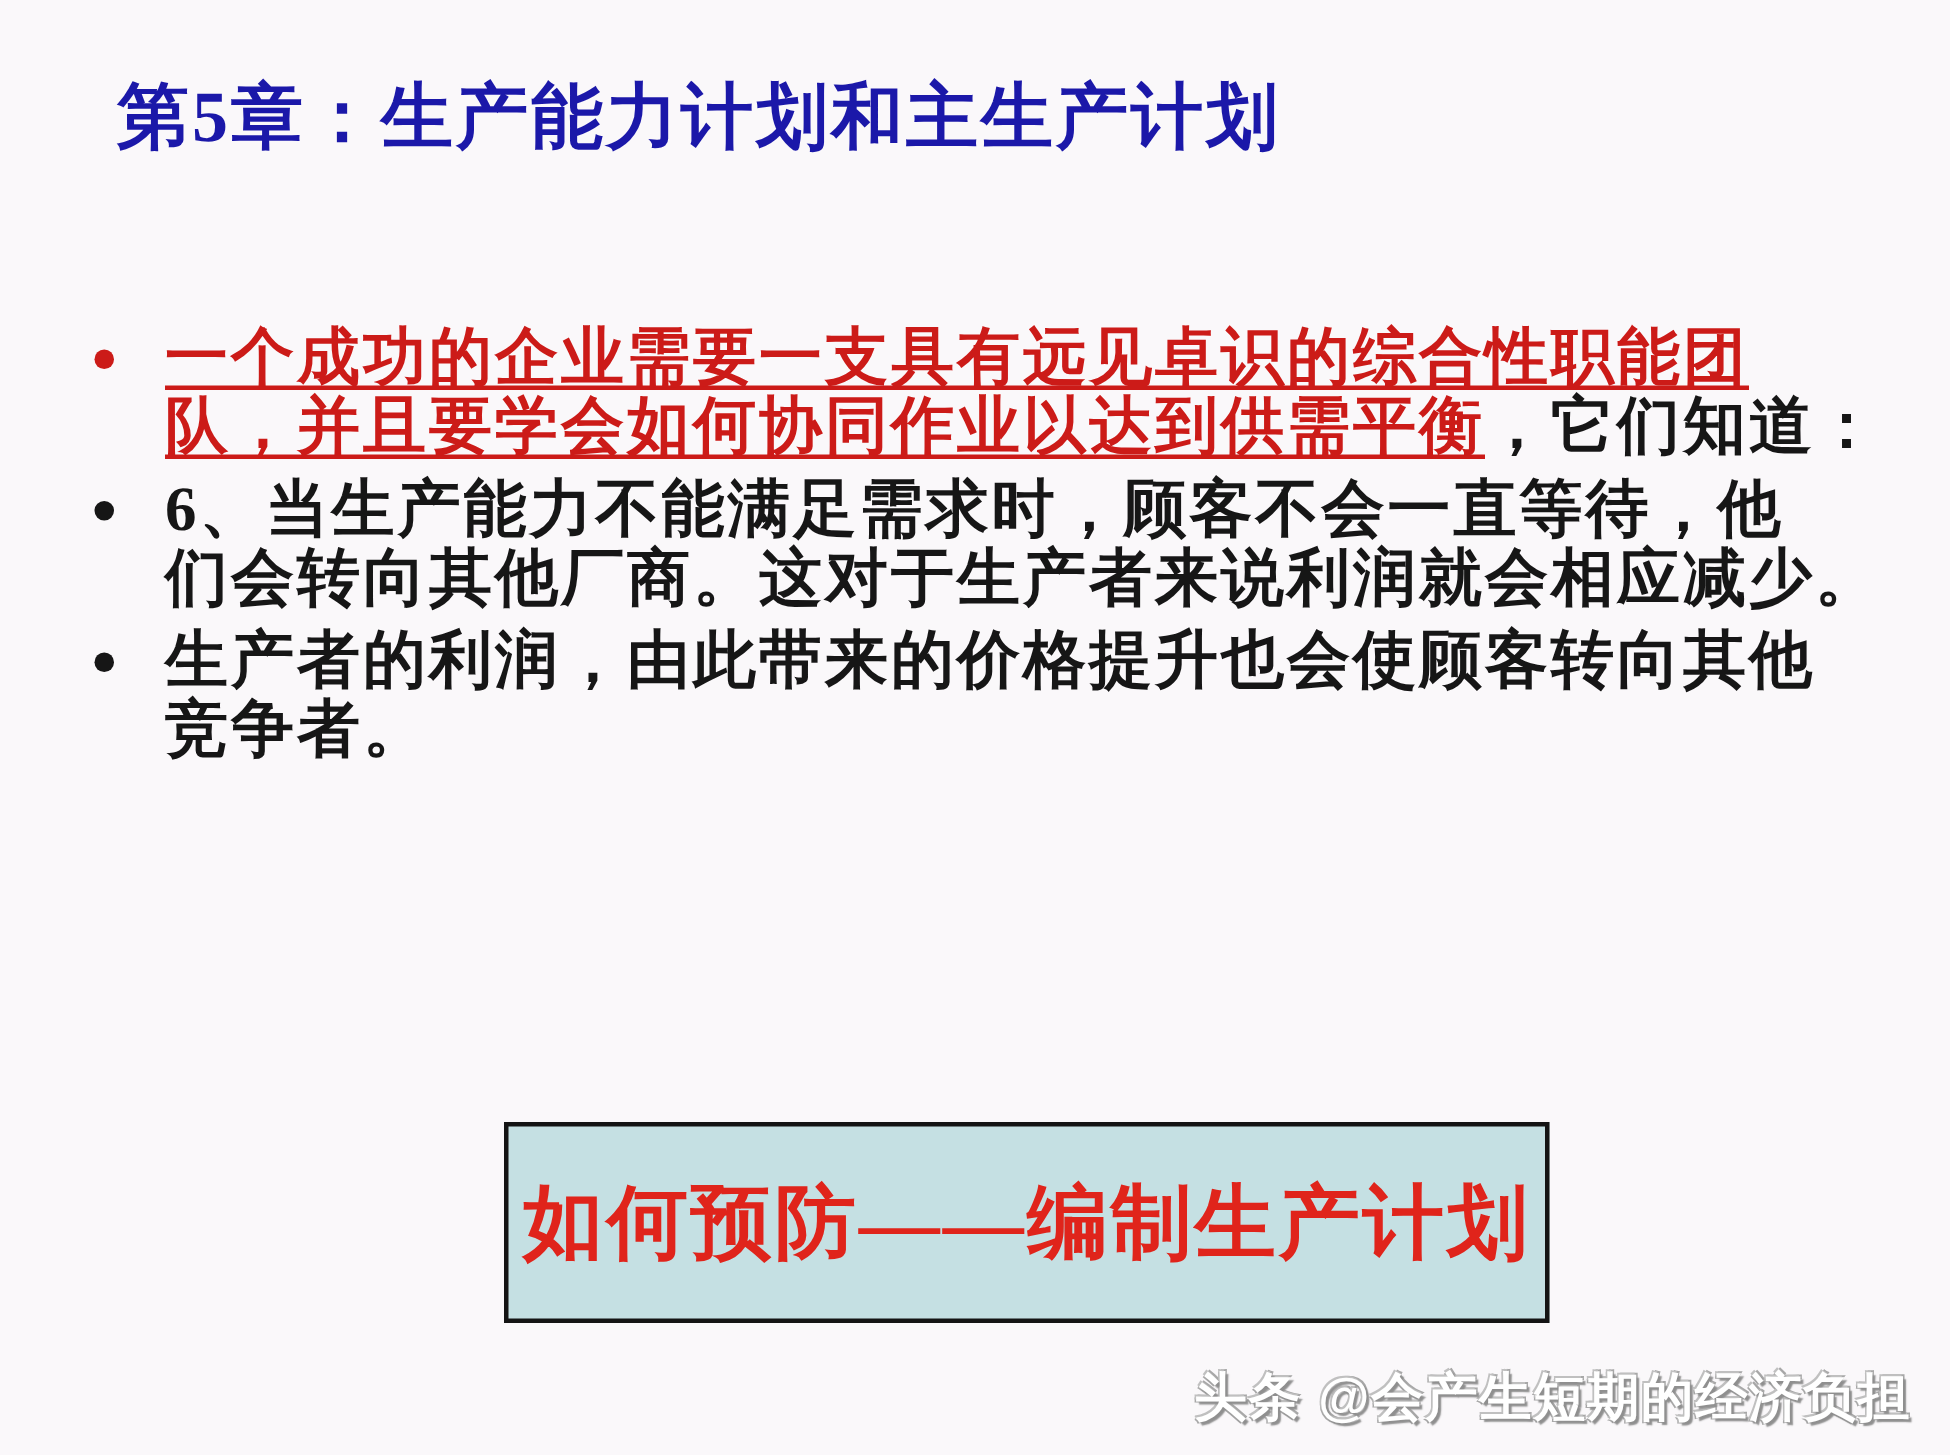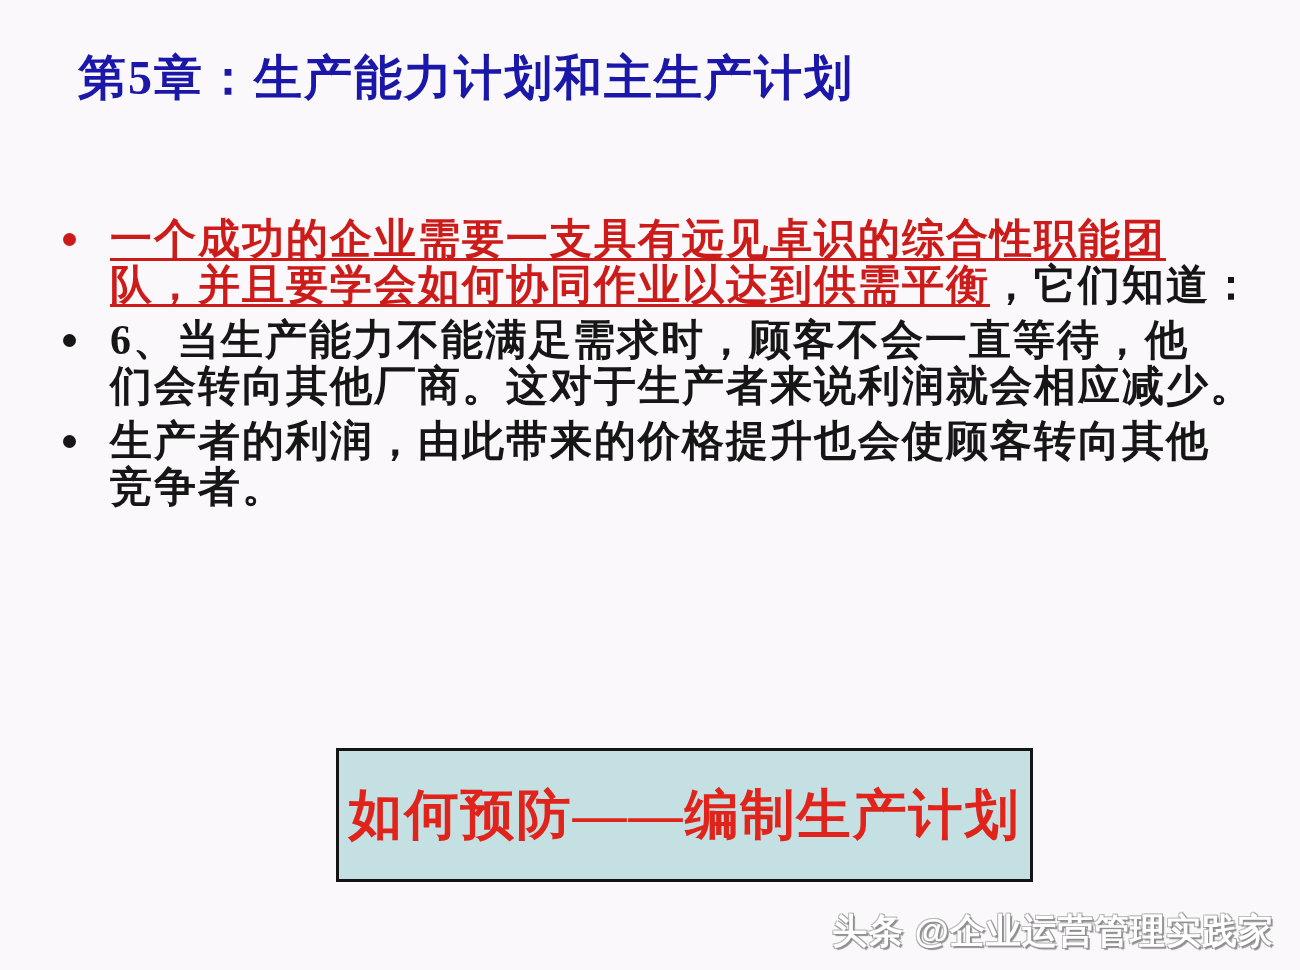--- a/index.html
+++ b/index.html
@@ -126,14 +126,14 @@
           <div class="line"><span class="plain">生产者的利润，由此带来的价格提升也会使顾客转向其他</span></div>
           <div class="line"><span class="plain">竞争者。</span></div>
         </div>
       </div>
     </div>
 
   <div class="callout">
     <span class="callout-text">如何预防——编制生产计划</span>
   </div>
 
-  <div class="watermark">头条 @企业运营管理实践家</div>
+  <div class="watermark">头条 @会产生短期的经济负担</div>
 </div>
 
 </body></html>

